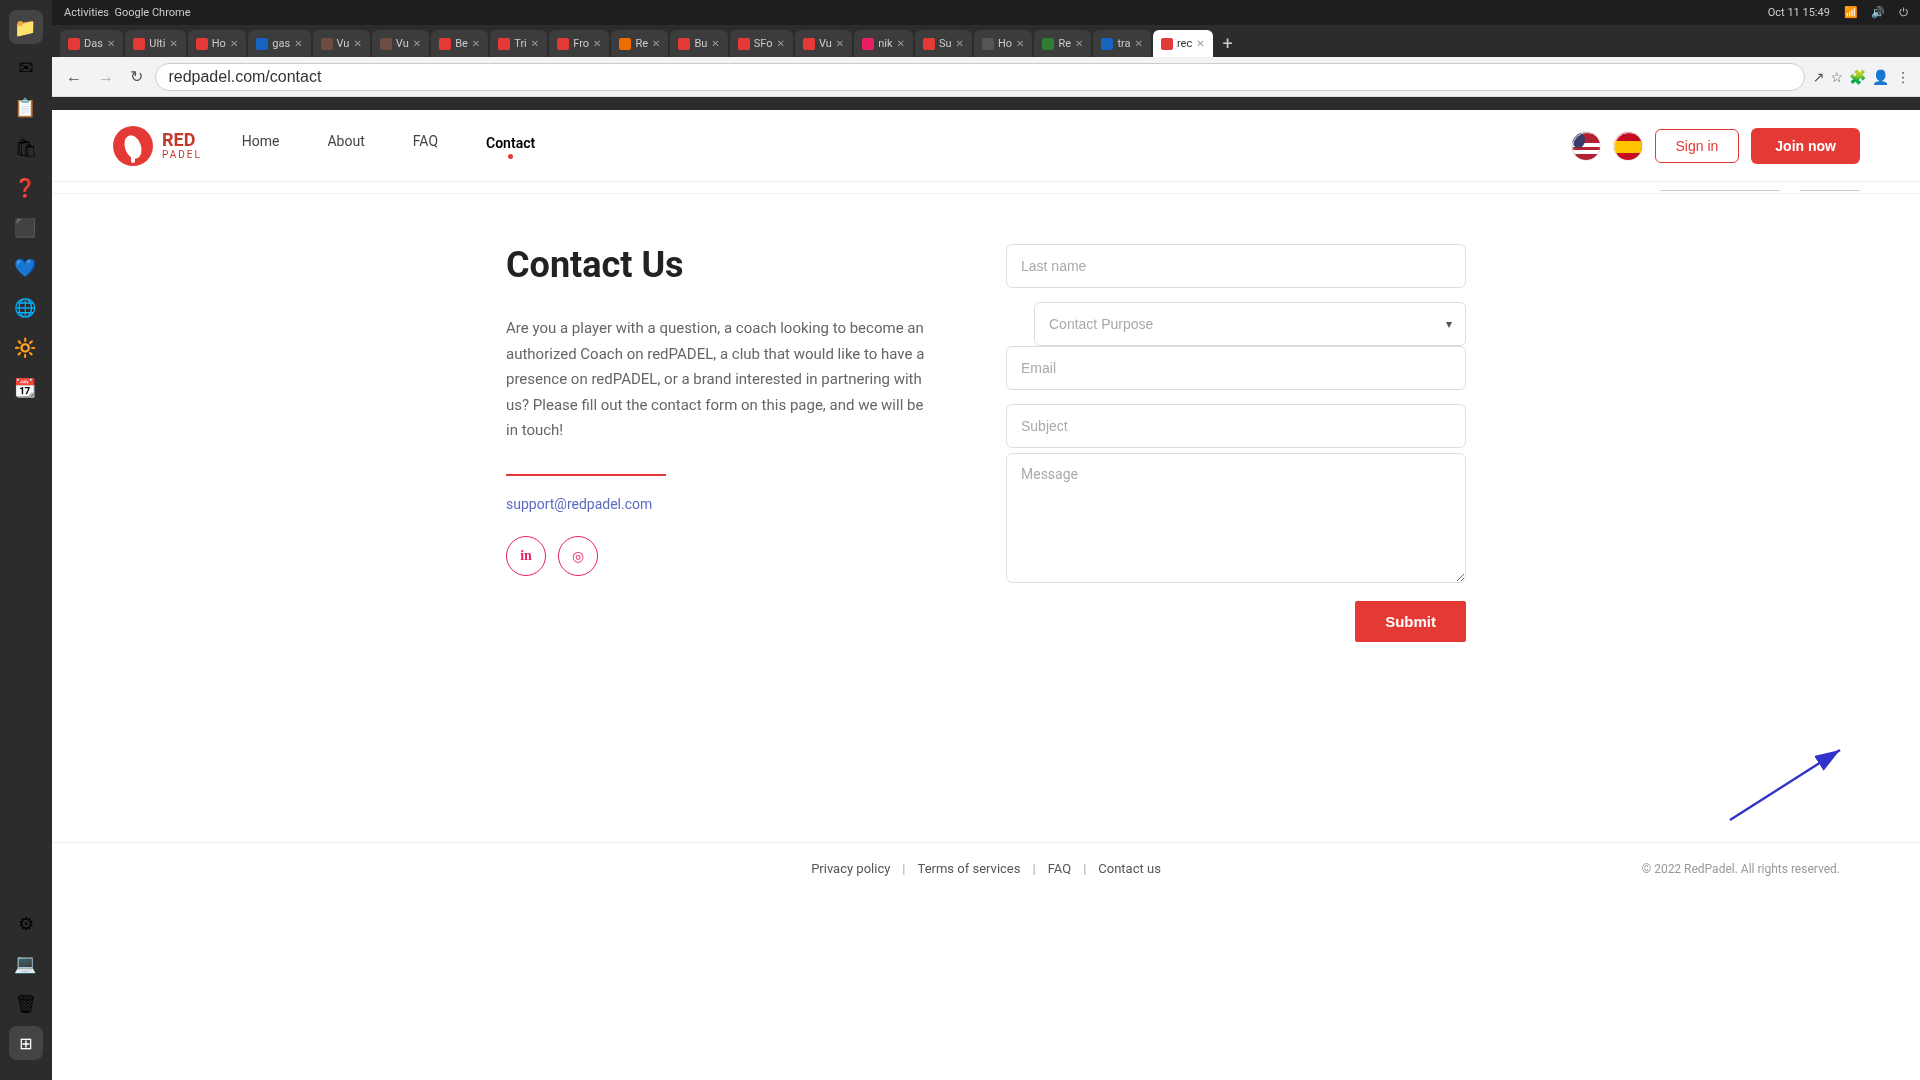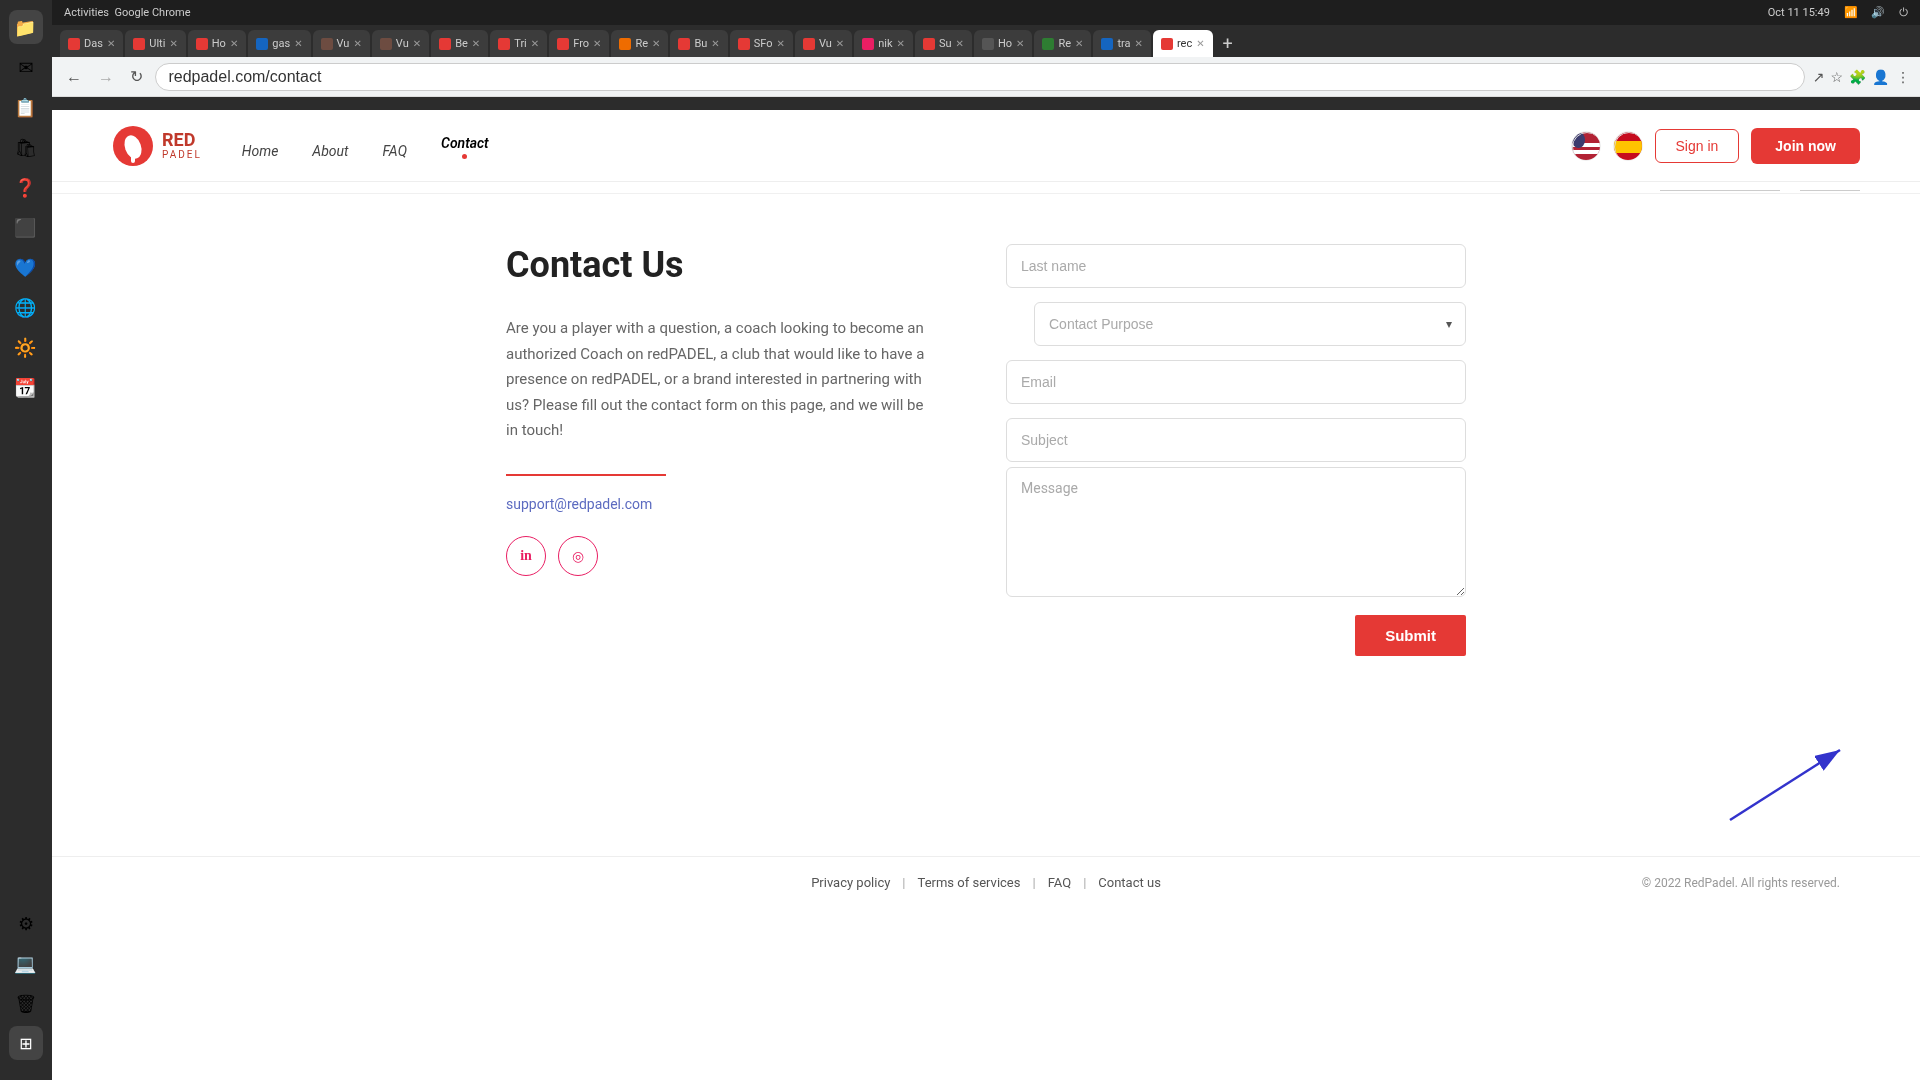--- a/index.html
+++ b/index.html
@@ -121,23 +121,22 @@
       color: #c0392b;
       line-height: 1;
     }
     .logo-subtext {
       font-size: 10px;
       color: #c0392b;
       letter-spacing: 2px;
     }
     .site-nav-links {
       display: flex;
-      gap: 34px;
-      align-items: flex-end;
-      font-style: italic;
+      gap: 48px;
+      align-items: flex-start;
     }
     .nav-link {
       font-size: 14px;
       color: #444;
       text-decoration: none;
       cursor: pointer;
     }
     .nav-link.active {
       color: #000000;
       font-weight: 600;
@@ -267,21 +266,21 @@
       padding: 0 14px;
       font-size: 14px;
       color: #333;
       outline: none;
       background: #fff;
     }
     .form-input::placeholder { color: #aaa; }
 
     .form-select-wrapper {
       position: relative;
-      margin-bottom: 14px;
+      margin-bottom: 0;
       padding-left: 28px;
     }
     .form-select {
       width: 100%;
       height: 44px;
       border: 1px solid #ddd;
       border-radius: 6px;
       padding: 0 14px;
       font-size: 14px;
       color: #aaa;

